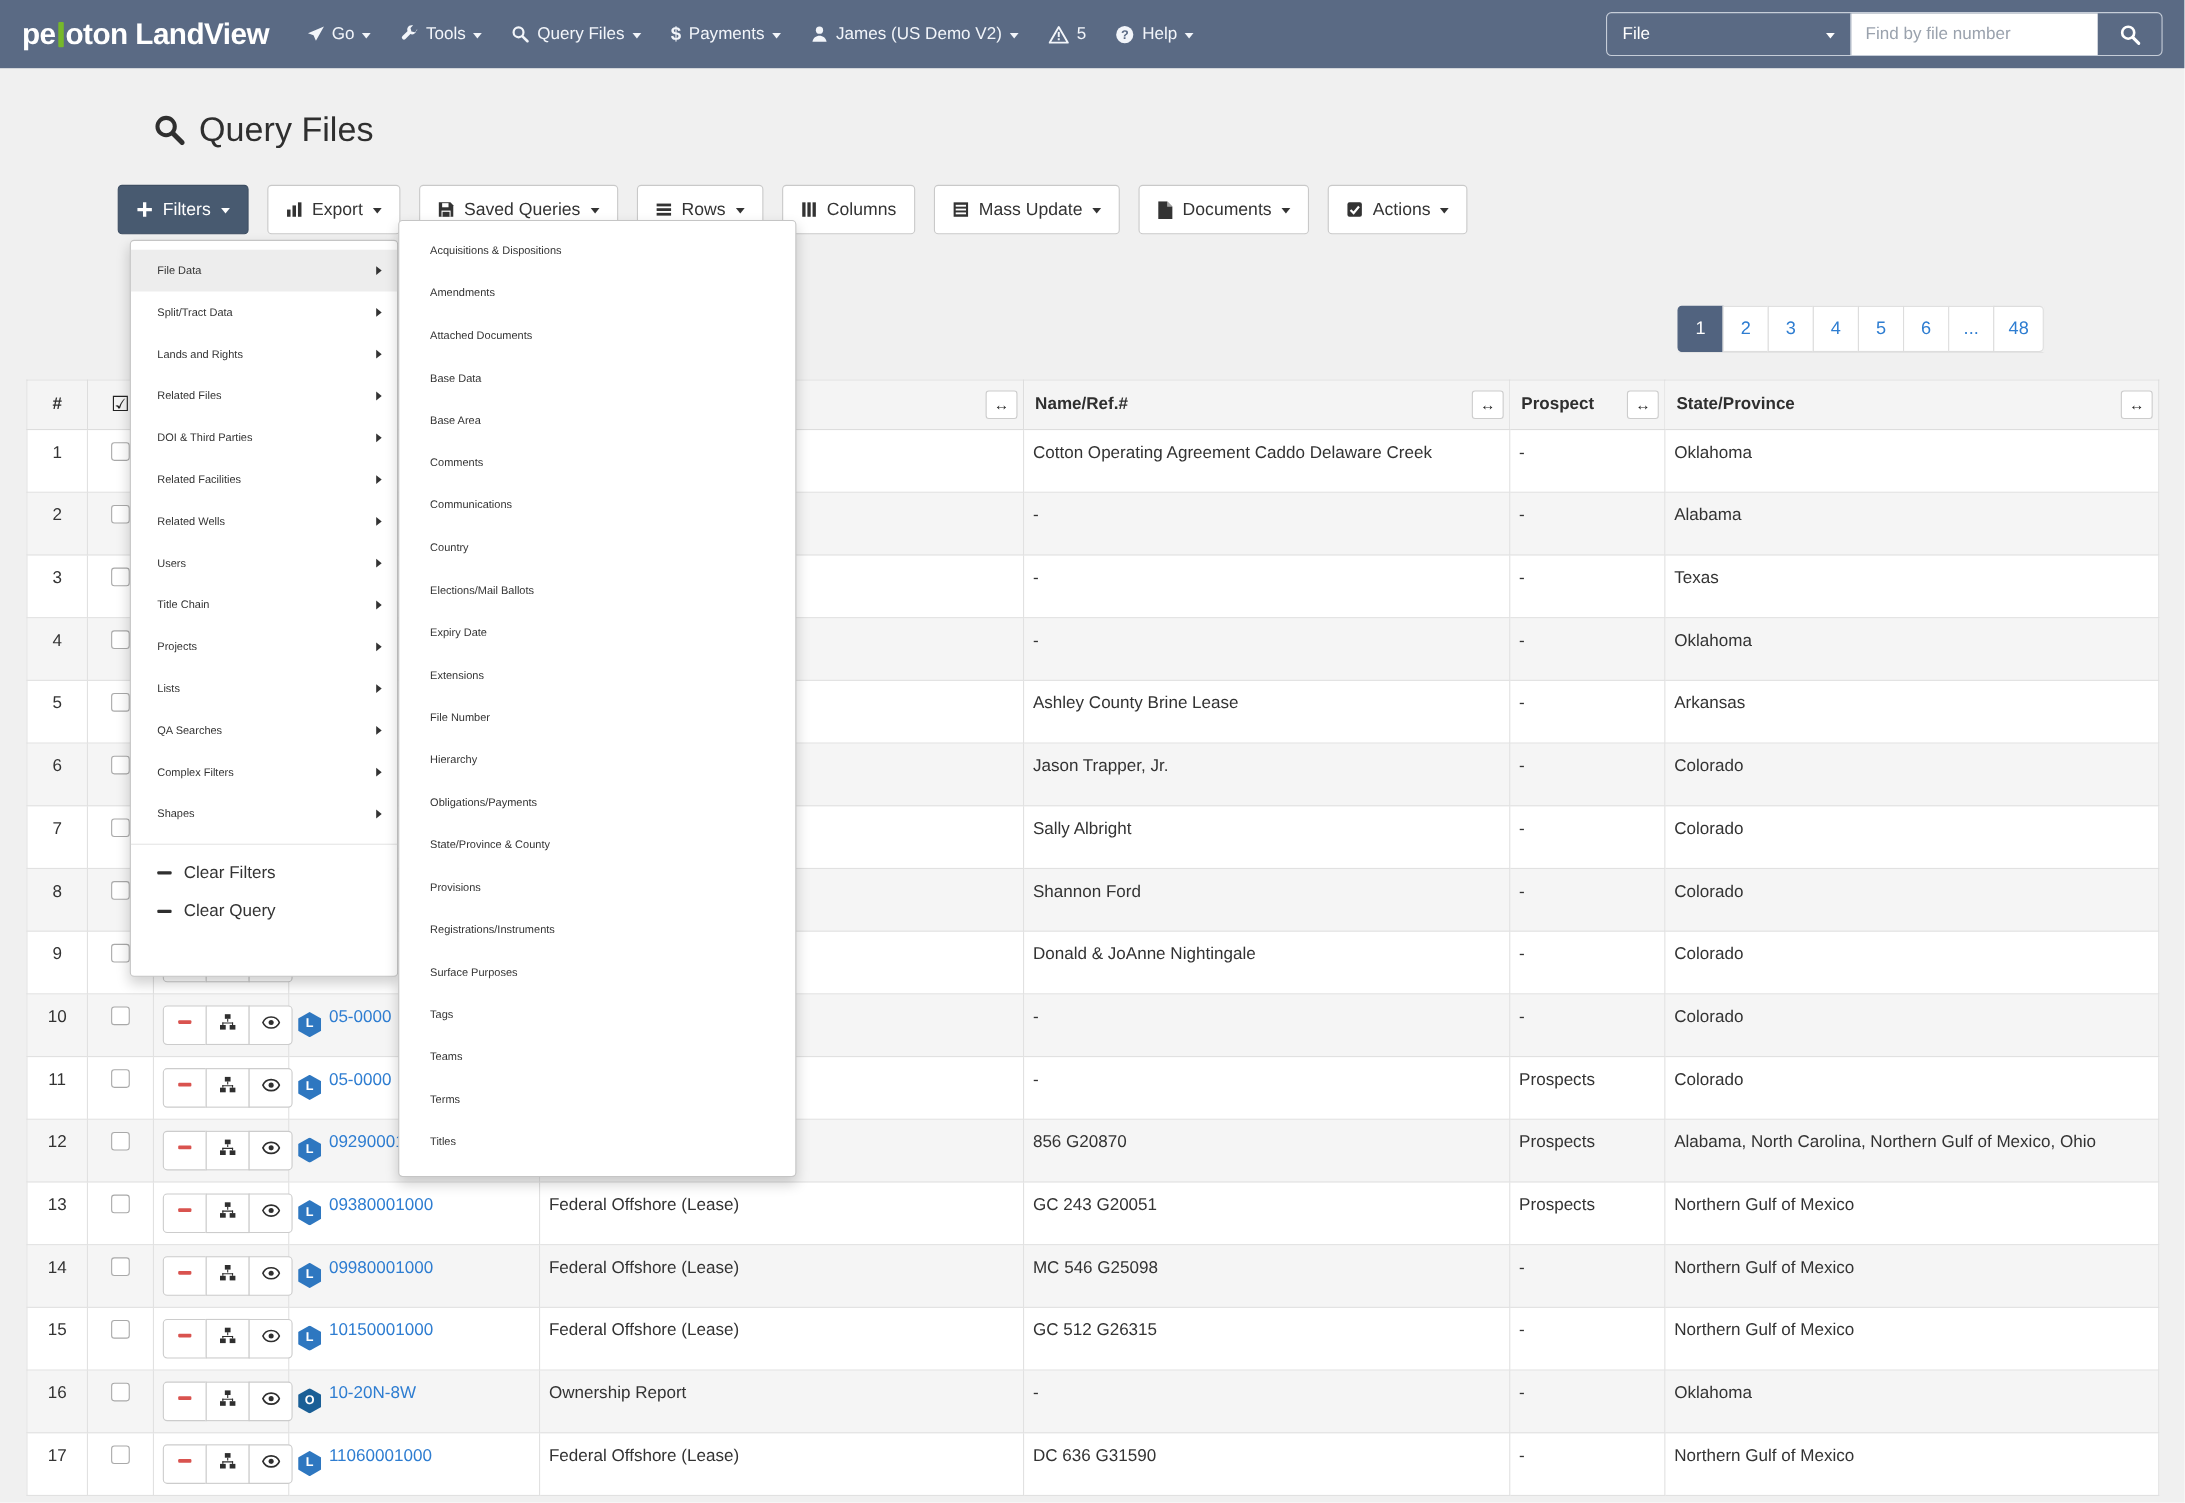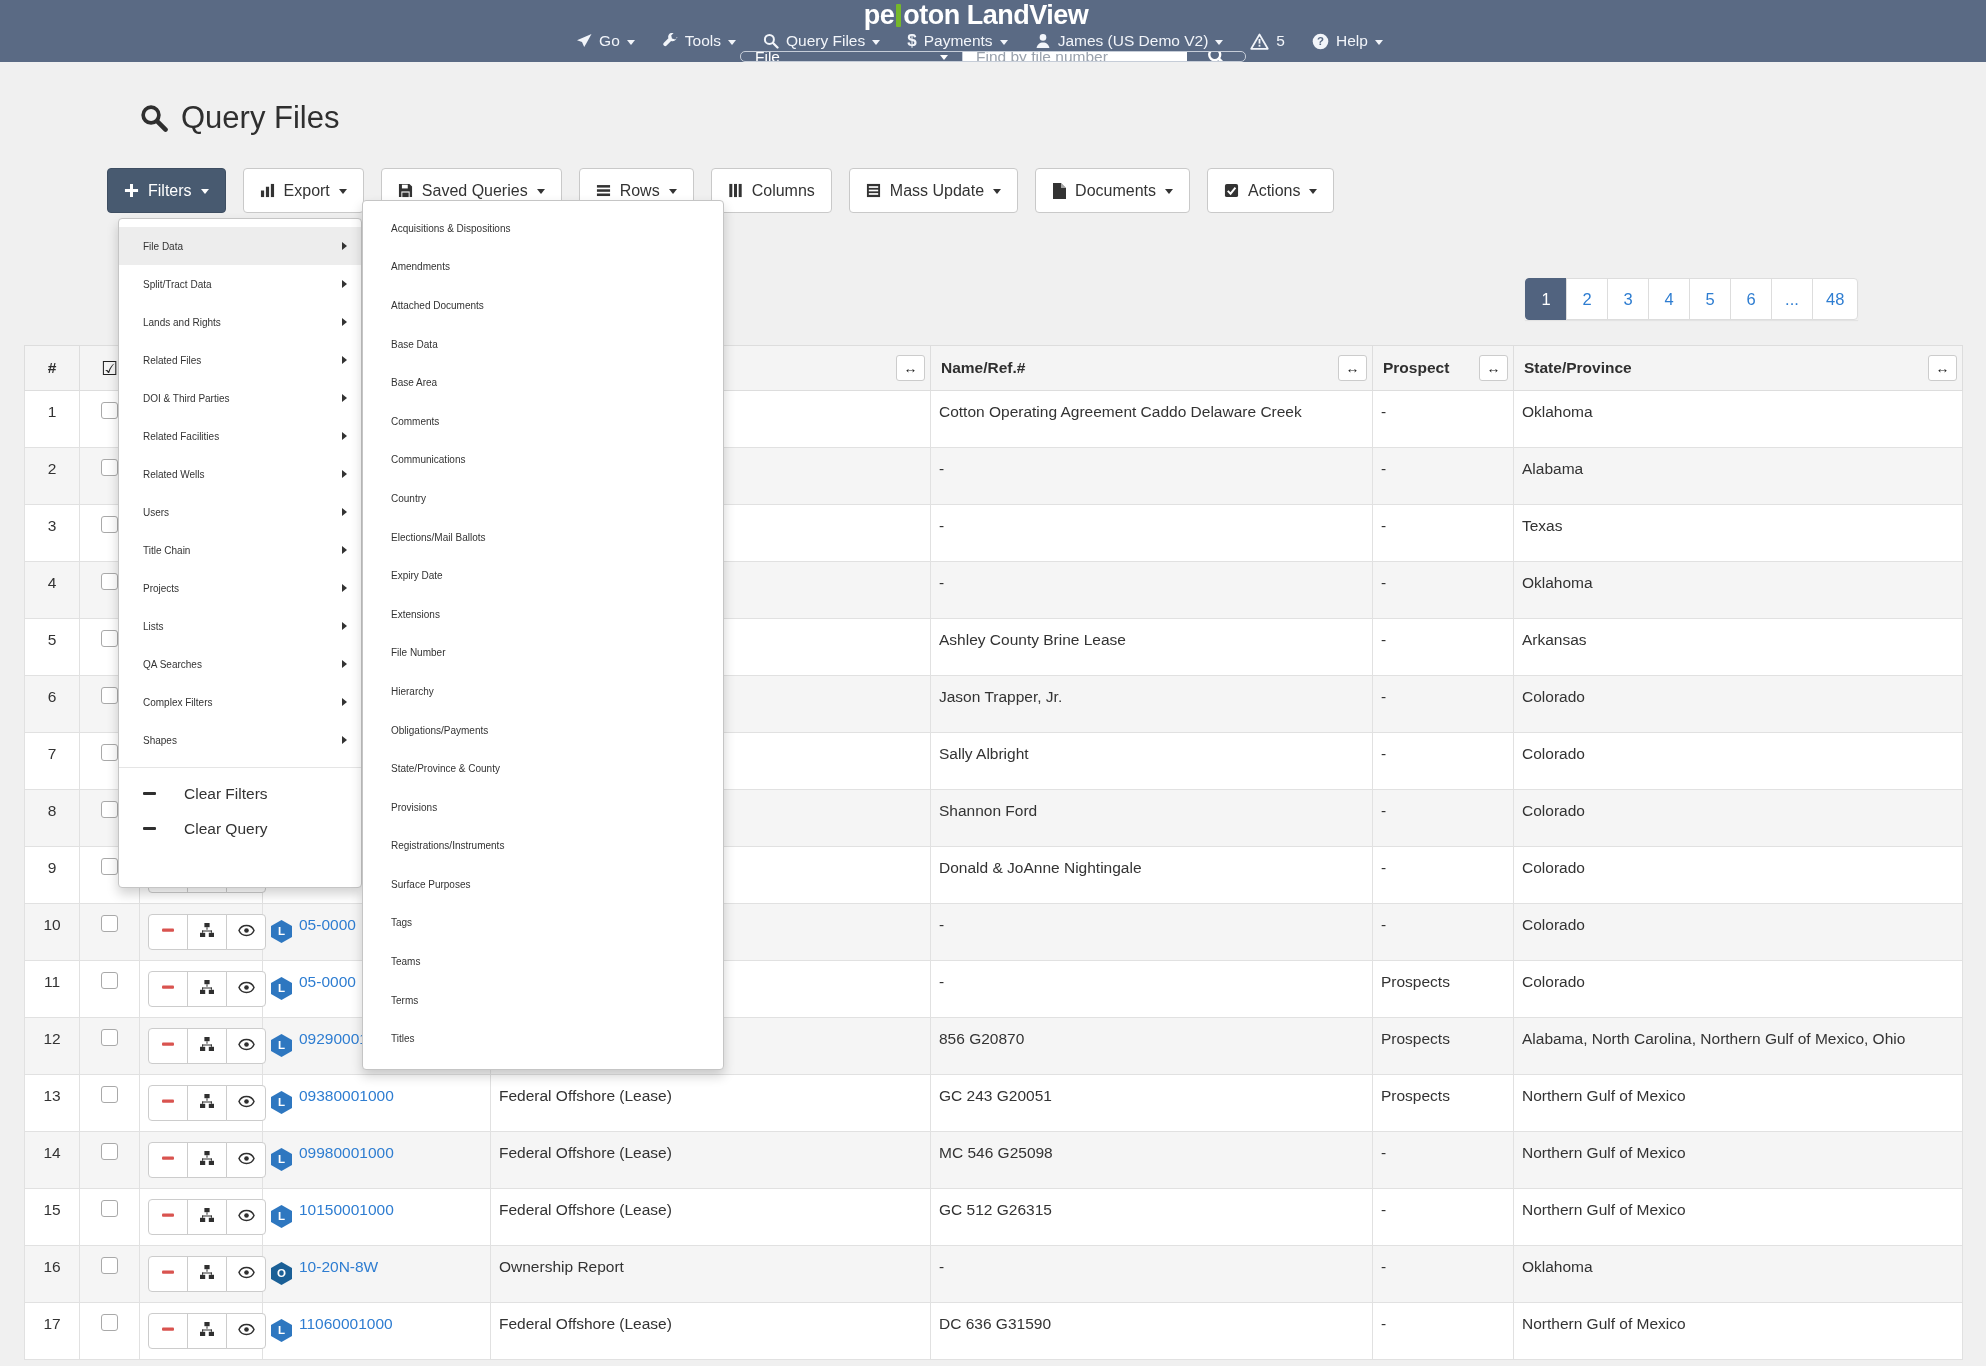--- a/index.html
+++ b/index.html
@@ -2,21 +2,21 @@
 <html><head>
 <meta charset="utf-8">
 <style>
   * { box-sizing: border-box; margin: 0; padding: 0; }
   html,body { width:1986px; height:1366px; overflow:hidden; }
   body { font-family:"Liberation Sans","DejaVu Sans",sans-serif; background:#f0f0f0; color:#333; }
   .page { position:relative; width:1986px; height:1366px; overflow:hidden; }
 
   
   .navbar { position:absolute; top:0; left:0; right:0; height:62px; background:#5a6a84;
-            display:flex; align-items:center; padding:0 20px; z-index:30;flex-direction:column; }
+            display:flex; align-items:center; padding:0 20px; z-index:30; }
   .brand { font-size:27px; font-weight:bold; color:#fff; letter-spacing:-0.5px; margin-right:34px; white-space:nowrap; }
   .brand .accent-bar { display:inline-block; width:5px; height:23px; background:#76b82a; margin:0 2px; vertical-align:-3px; border-radius:1px; }
   .nav-item { display:flex; align-items:center; gap:7px; color:#f2f5fa; font-size:15.5px;
               margin-right:27px; cursor:pointer; white-space:nowrap; }
   .nav-item svg { display:block; }
   .caret { width:0; height:0; border-left:4.5px solid transparent; border-right:4.5px solid transparent;
            border-top:5px solid currentColor; margin-top:2px; }
   .nav-spacer { flex:1; }
   .search-group { display:flex; height:40px; border:1px solid #c6cdd8; border-radius:5px; overflow:hidden; }
   .search-scope { width:222px; display:flex; align-items:center; justify-content:space-between;
@@ -79,21 +79,21 @@
   .menu-panel { position:absolute; background:#fff; border:1px solid #c5c5c5; border-radius:4px;
                 box-shadow:0 6px 12px rgba(0,0,0,.18); z-index:20; padding:8px 0; }
   #filters-menu { left:118px; top:218px; width:244px; height:670px; }
   #filedata-submenu { left:362px; top:200px; width:362px; height:870px; }
   .menu-item { display:flex; align-items:center; justify-content:space-between; padding:8.5px 14px 8.5px 24px;
                font-size:10px; color:#333; cursor:pointer; line-height:21px; }
   .menu-item.hover { background:#ededed; }
   .submenu-arrow { width:0; height:0; border-top:4.5px solid transparent; border-bottom:4.5px solid transparent;
                    border-left:5.5px solid #333; }
   .menu-divider { border-top:1px solid #e5e5e5; margin:8px 0; }
-  .menu-footer-item { display:flex; align-items:center; gap:28px; padding:8.5px 14px 8.5px 24px;
+  .menu-footer-item { display:flex; align-items:center; gap:11px; padding:8.5px 14px 8.5px 24px;
                       font-size:15.5px; color:#333; cursor:pointer; }
   .minus-glyph { display:inline-block; width:13px; height:3.5px; background:#2f2f2f; border-radius:1px; }
   #filedata-submenu .menu-item { padding:8.8px 20px 8.8px 28px; }
 </style>
 </head>
 <body>
 
 <div class="page">
 
   <div class="navbar">

